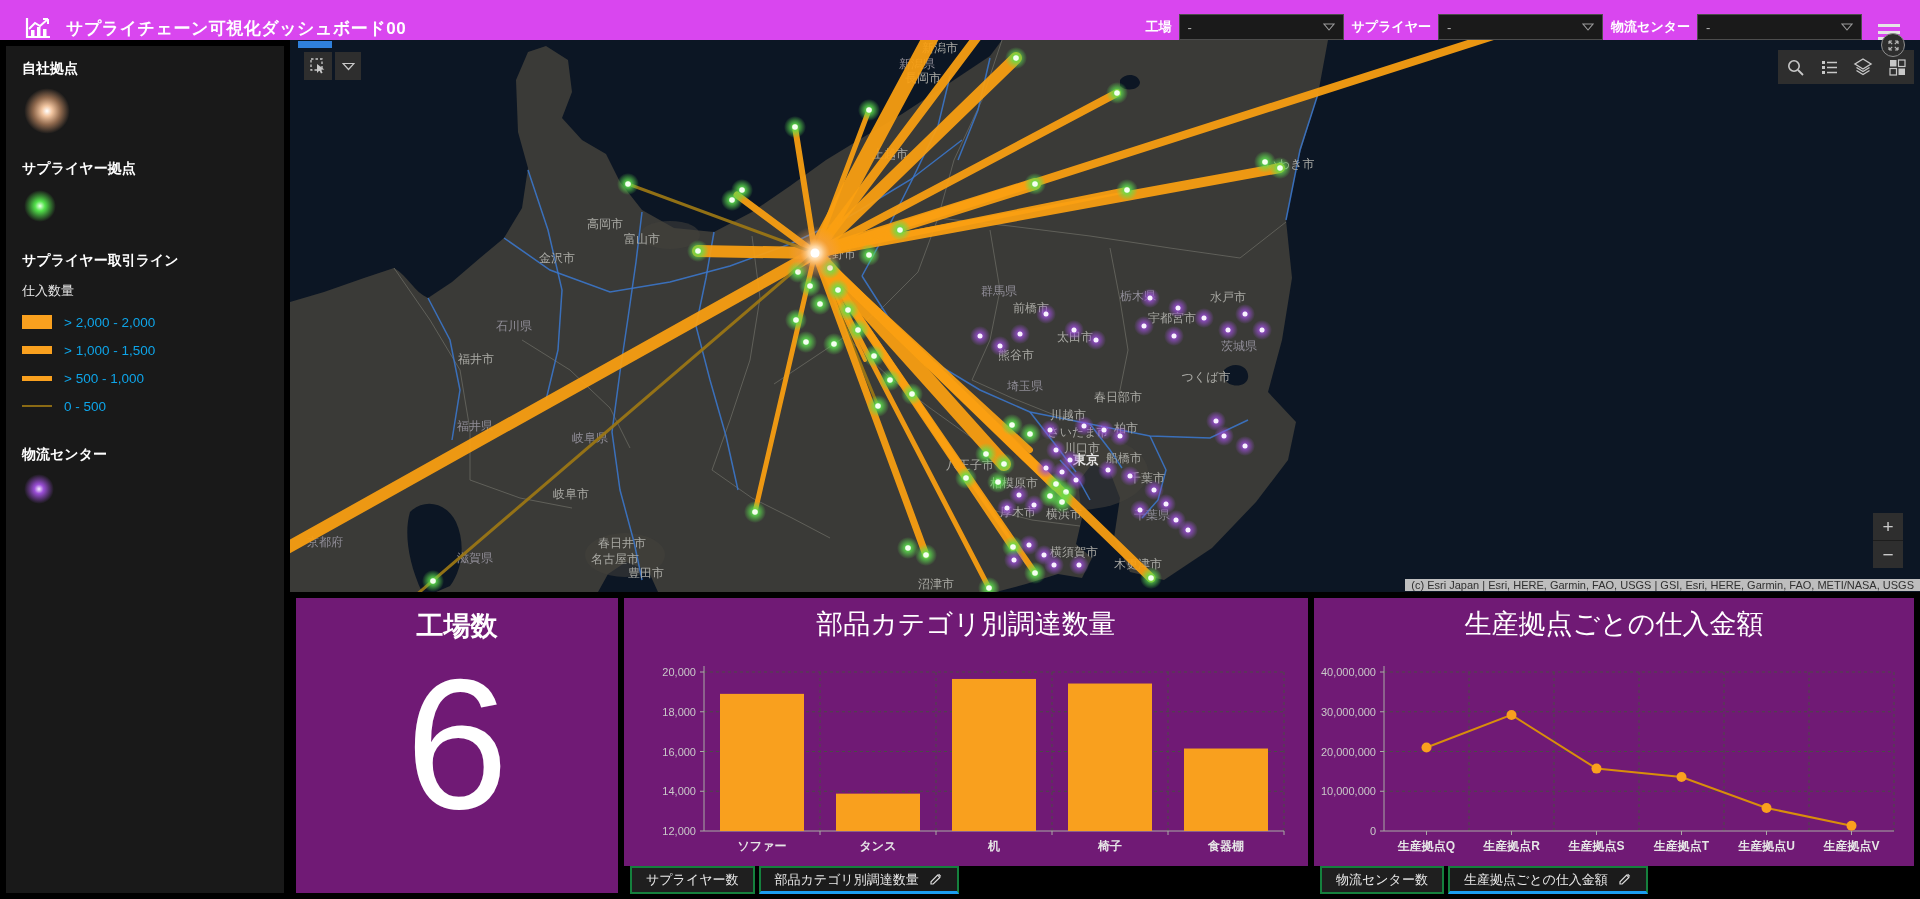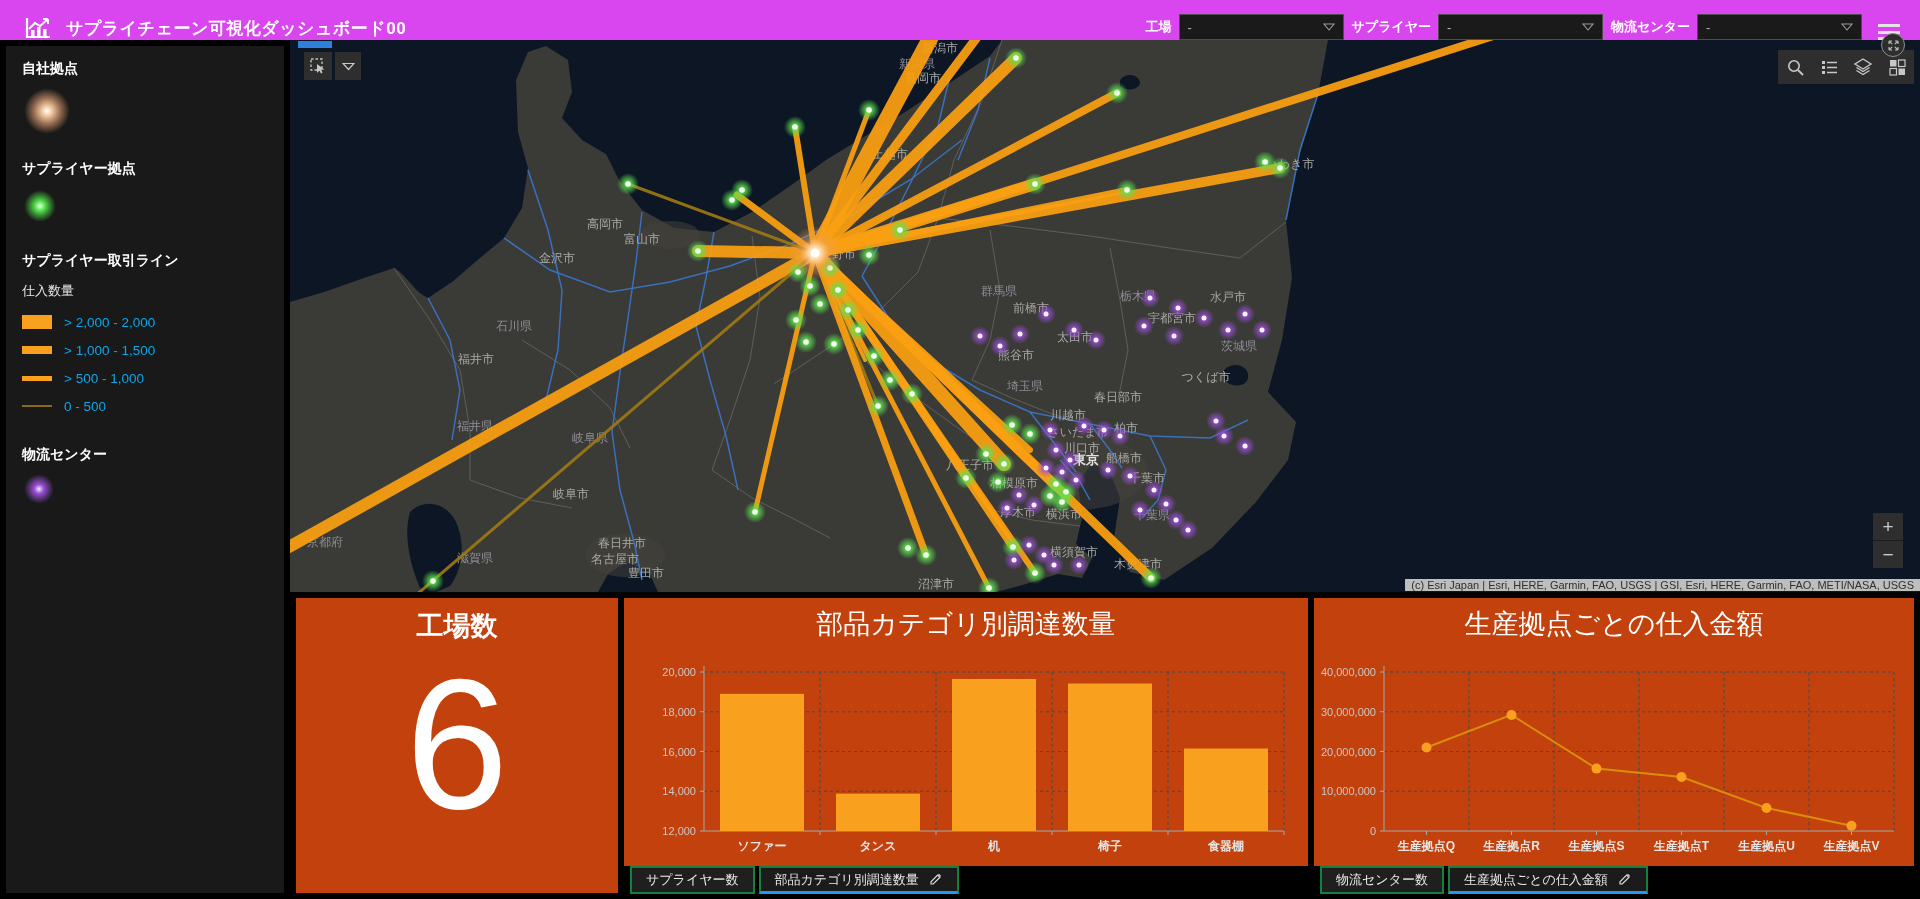--- a/index.html
+++ b/index.html
@@ -48,21 +48,21 @@
   .zoomctl{position:absolute;left:1583px;top:473px;width:30px;background:#2e2e2e;}
   .zbtn{width:30px;height:27px;display:flex;align-items:center;justify-content:center;
         font-size:19px;color:#c9c9c9;cursor:pointer;}
   .zbtn+.zbtn{border-top:1px solid #1d1d1d;}
   .attr{position:absolute;right:0;bottom:1px;background:#bebebe;color:#303030;
         font-size:11px;padding:0 6px;white-space:nowrap;}
   .expand{position:absolute;left:1881px;top:33px;width:24px;height:24px;border:1.5px solid #8e8e8e;
           border-radius:50%;background:#2e2e2e;box-sizing:border-box;display:flex;
           align-items:center;justify-content:center;cursor:pointer;z-index:5;}
   
-  .panel{position:absolute;background:#c2410c;box-sizing:border-box;}
+  .panel{position:absolute;background:#701a75;box-sizing:border-box;}
   .p-factory{left:296px;top:598px;width:322px;height:295px;text-align:center;}
   .p-bar{left:624px;top:598px;width:684px;height:268px;}
   .p-line{left:1314px;top:598px;width:600px;height:268px;}
   .p-title-b{font-size:27px;font-weight:bold;padding-top:10px;}
   .p-title{font-size:27px;font-weight:400;text-align:center;padding-top:8px;height:46px;box-sizing:content-box;}
   .big-num{font-size:185px;font-weight:400;line-height:1;margin-top:8px;}
   .tabrow{position:absolute;top:866px;height:28px;display:flex;align-items:stretch;}
   .tr-bar{left:630px;} .tr-line{left:1320px;}
   .tab{display:flex;align-items:center;gap:9px;padding:0 14px;font-size:13px;color:#e9e9e9;
        background:#1f1f1f;border:2px solid #15803d;margin-right:4px;cursor:pointer;white-space:nowrap;}

